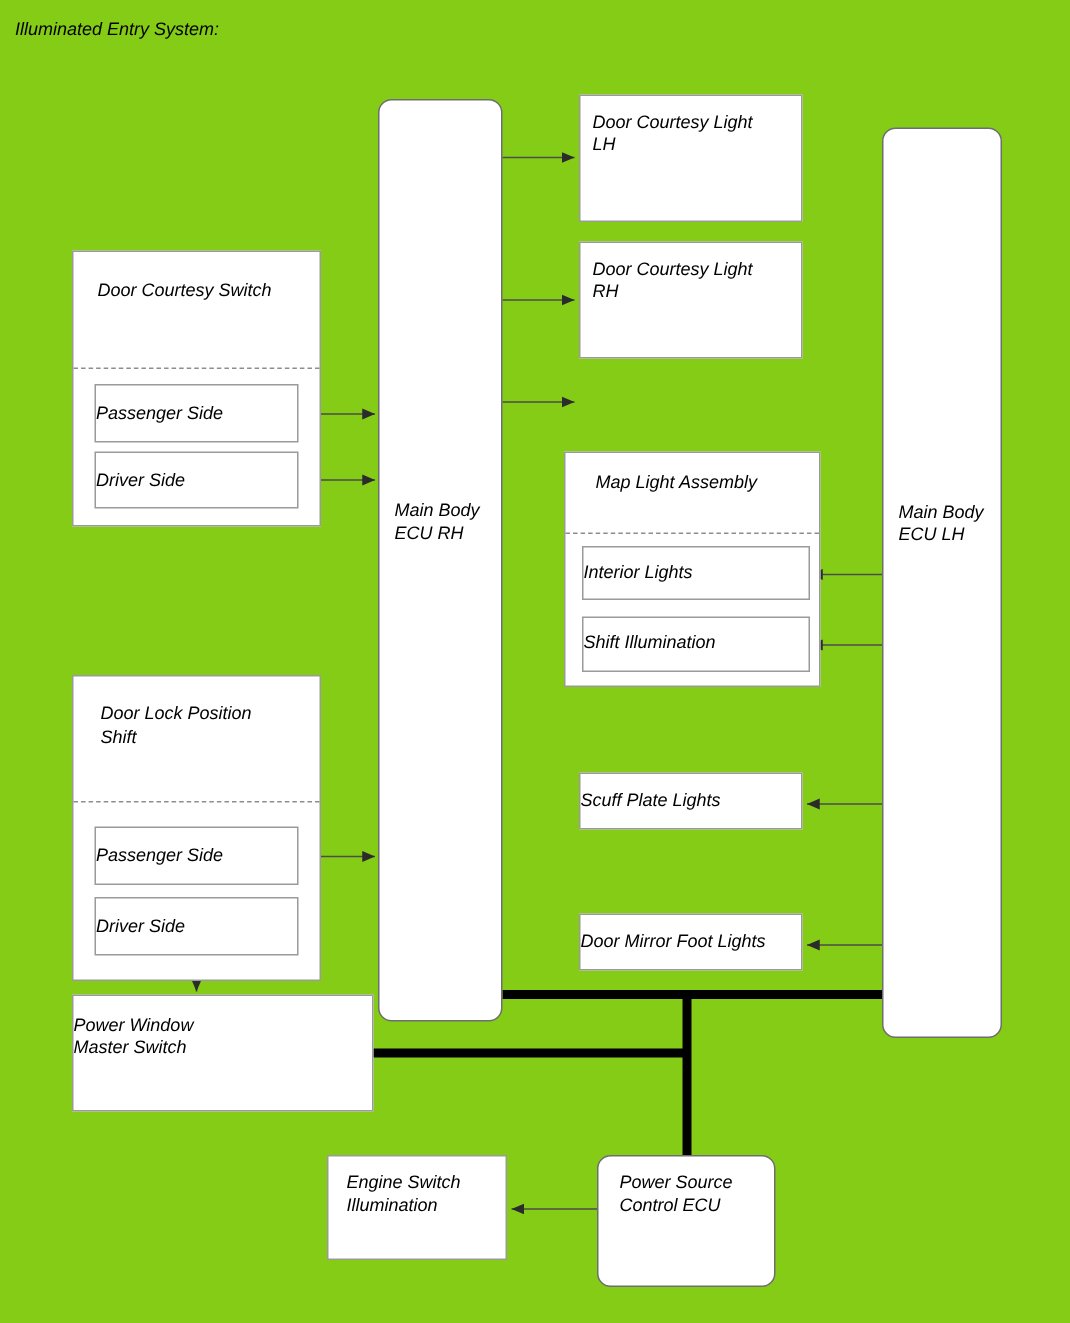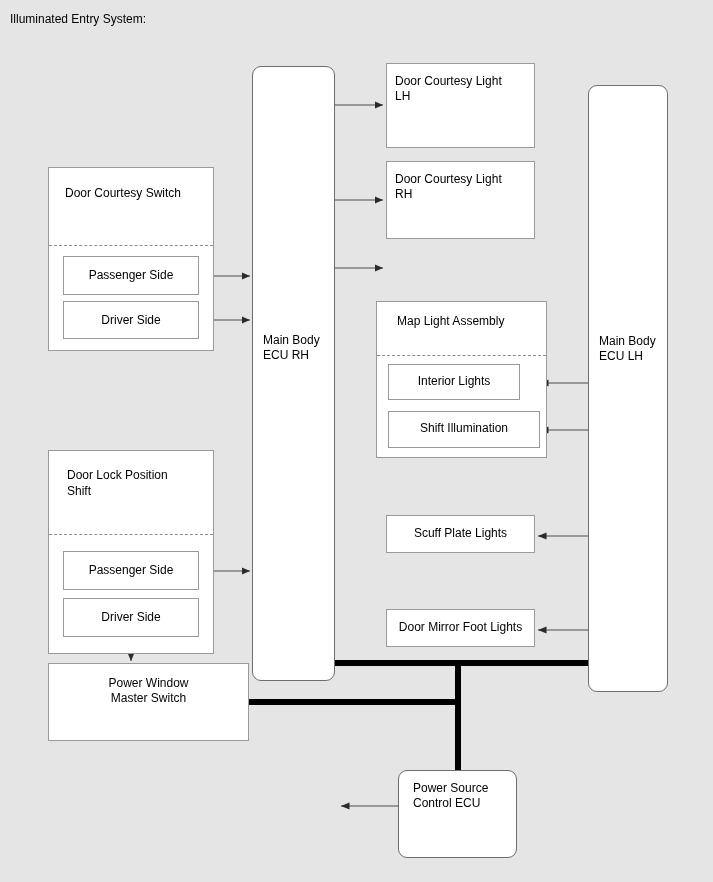--- a/index.html
+++ b/index.html
@@ -4,25 +4,26 @@
 <style>
   html, body {
     margin: 0;
     padding: 0;
     background: #ffffff;
   }
   #canvas {
     position: relative;
     width: 713px;
     height: 882px;
-    background: #e5e5e5;
+    background: #84cc16;
     font-family: "Liberation Sans", sans-serif;
     font-size: 12px;
     color: #000000;
     overflow: hidden;
+    font-style: italic;
   }
   #wires {
     position: absolute;
     left: 0;
     top: 0;
     width: 713px;
     height: 882px;
     pointer-events: none;
   }
   .title {
@@ -48,21 +49,20 @@
   .lbl {
     position: absolute;
     white-space: pre;
     line-height: 15px;
     font-size: 12px;
     color: #000;
   }
   .lbl.center {
     left: 0;
     right: 0;
-    text-align: center;
   }
   .lbl.left {
     text-align: left;
   }
   .group-title {
     position: absolute;
     white-space: pre;
     line-height: 16px;
     font-size: 12px;
   }
@@ -169,33 +169,36 @@
 
   <div class="box" style="left:386px; top:161px; width:149px; height:78px;">
     <div class="lbl left" style="left:8px; top:10px;"><span>Door Courtesy Light</span><br><span>RH</span></div>
   </div>
 
 
   <div class="box" style="left:376px; top:301px; width:171px; height:157px;">
     <div class="group-title" style="left:20px; top:11px;">Map Light Assembly</div>
     <div class="divider" style="left:0px; top:53px; width:169px;"></div>
   </div>
-  <div class="box" style="left:388px; top:364px; width:132px; height:36px;">
+  <div class="box" style="left:388px; top:364px; width:152px; height:36px;">
     <div class="lbl center" style="top:9px;">Interior Lights</div>
   </div>
   <div class="box" style="left:388px; top:411px; width:152px; height:37px;">
     <div class="lbl center" style="top:9px;">Shift Illumination</div>
   </div>
 
   <div class="box" style="left:386px; top:609px; width:149px; height:38px;">
     <div class="lbl center" style="top:10px;">Door Mirror Foot Lights</div>
   </div>
 
   <div class="box" style="left:386px; top:515px; width:149px; height:38px;">
     <div class="lbl center" style="top:10px;">Scuff Plate Lights</div>
   </div>
 
+  <div class="box" style="left:218px; top:770px; width:120px; height:70px;">
+    <div class="lbl left" style="left:12px; top:10px;"><span>Engine Switch</span><br><span>Illumination</span></div>
+  </div>
 
   <div class="box rounded dark" style="left:398px; top:770px; width:119px; height:88px;">
     <div class="lbl left" style="left:14px; top:10px;"><span>Power Source</span><br><span>Control ECU</span></div>
   </div>
 
 </div>
 
 </body></html>

